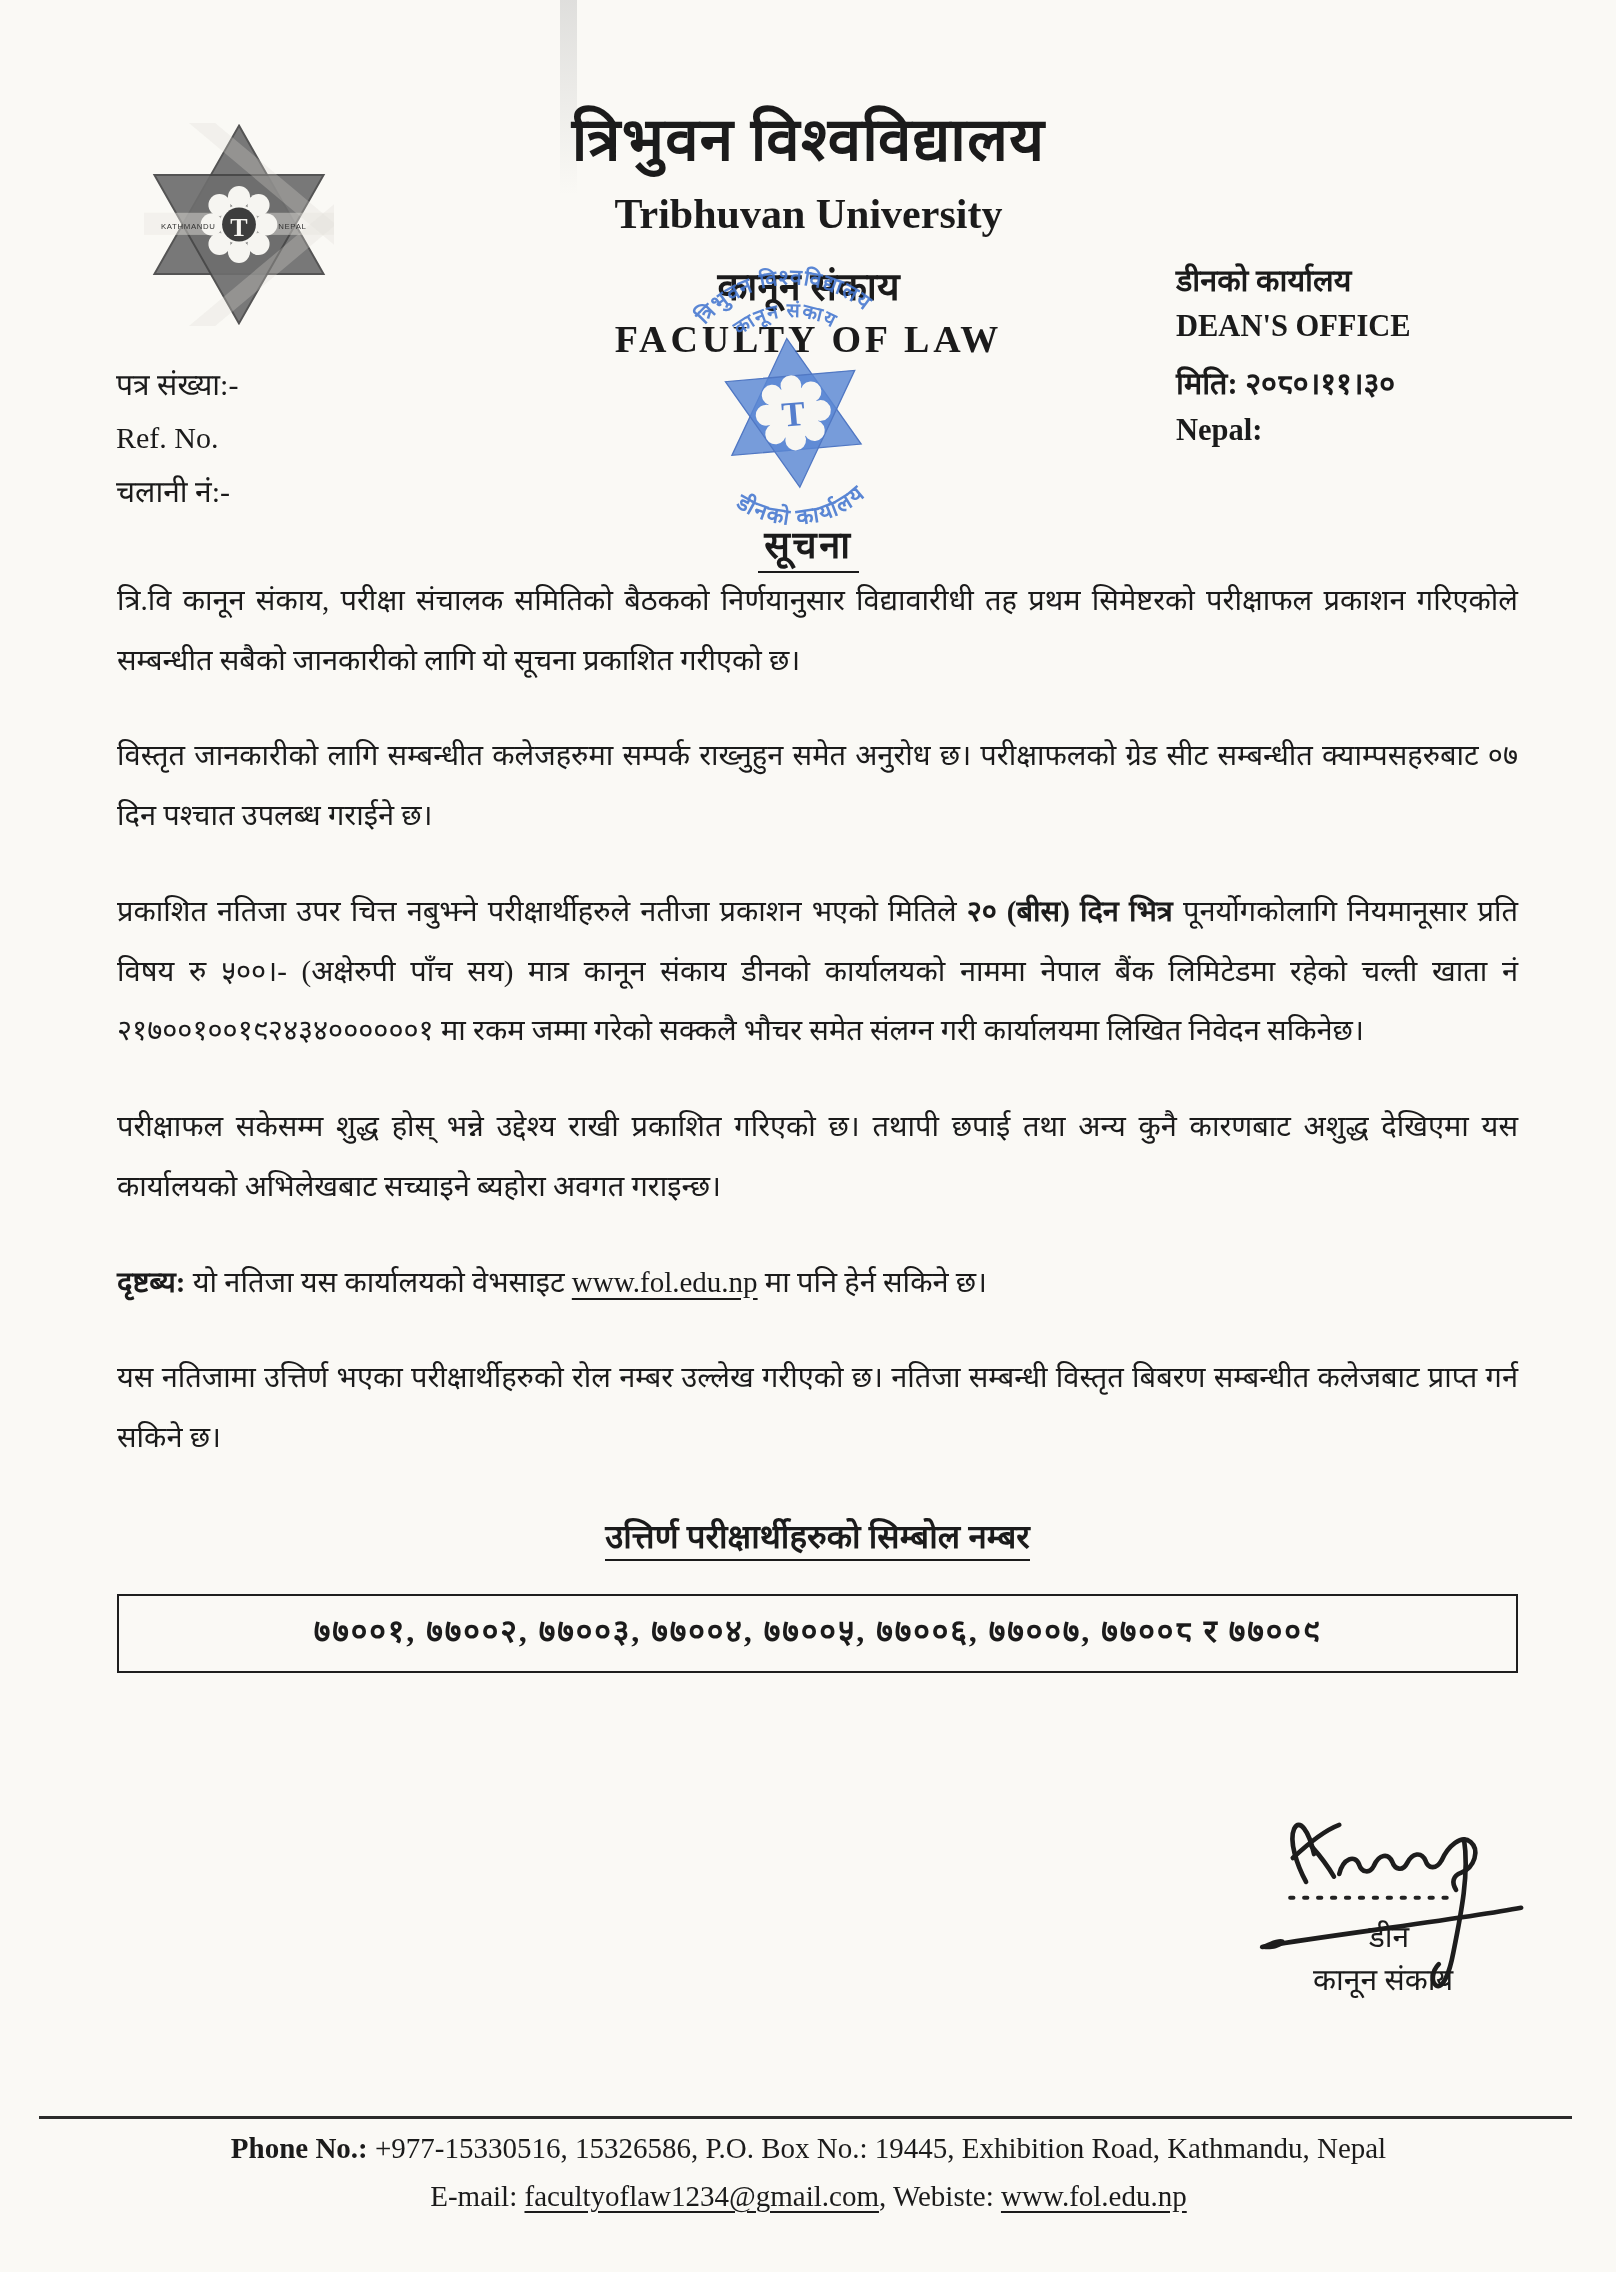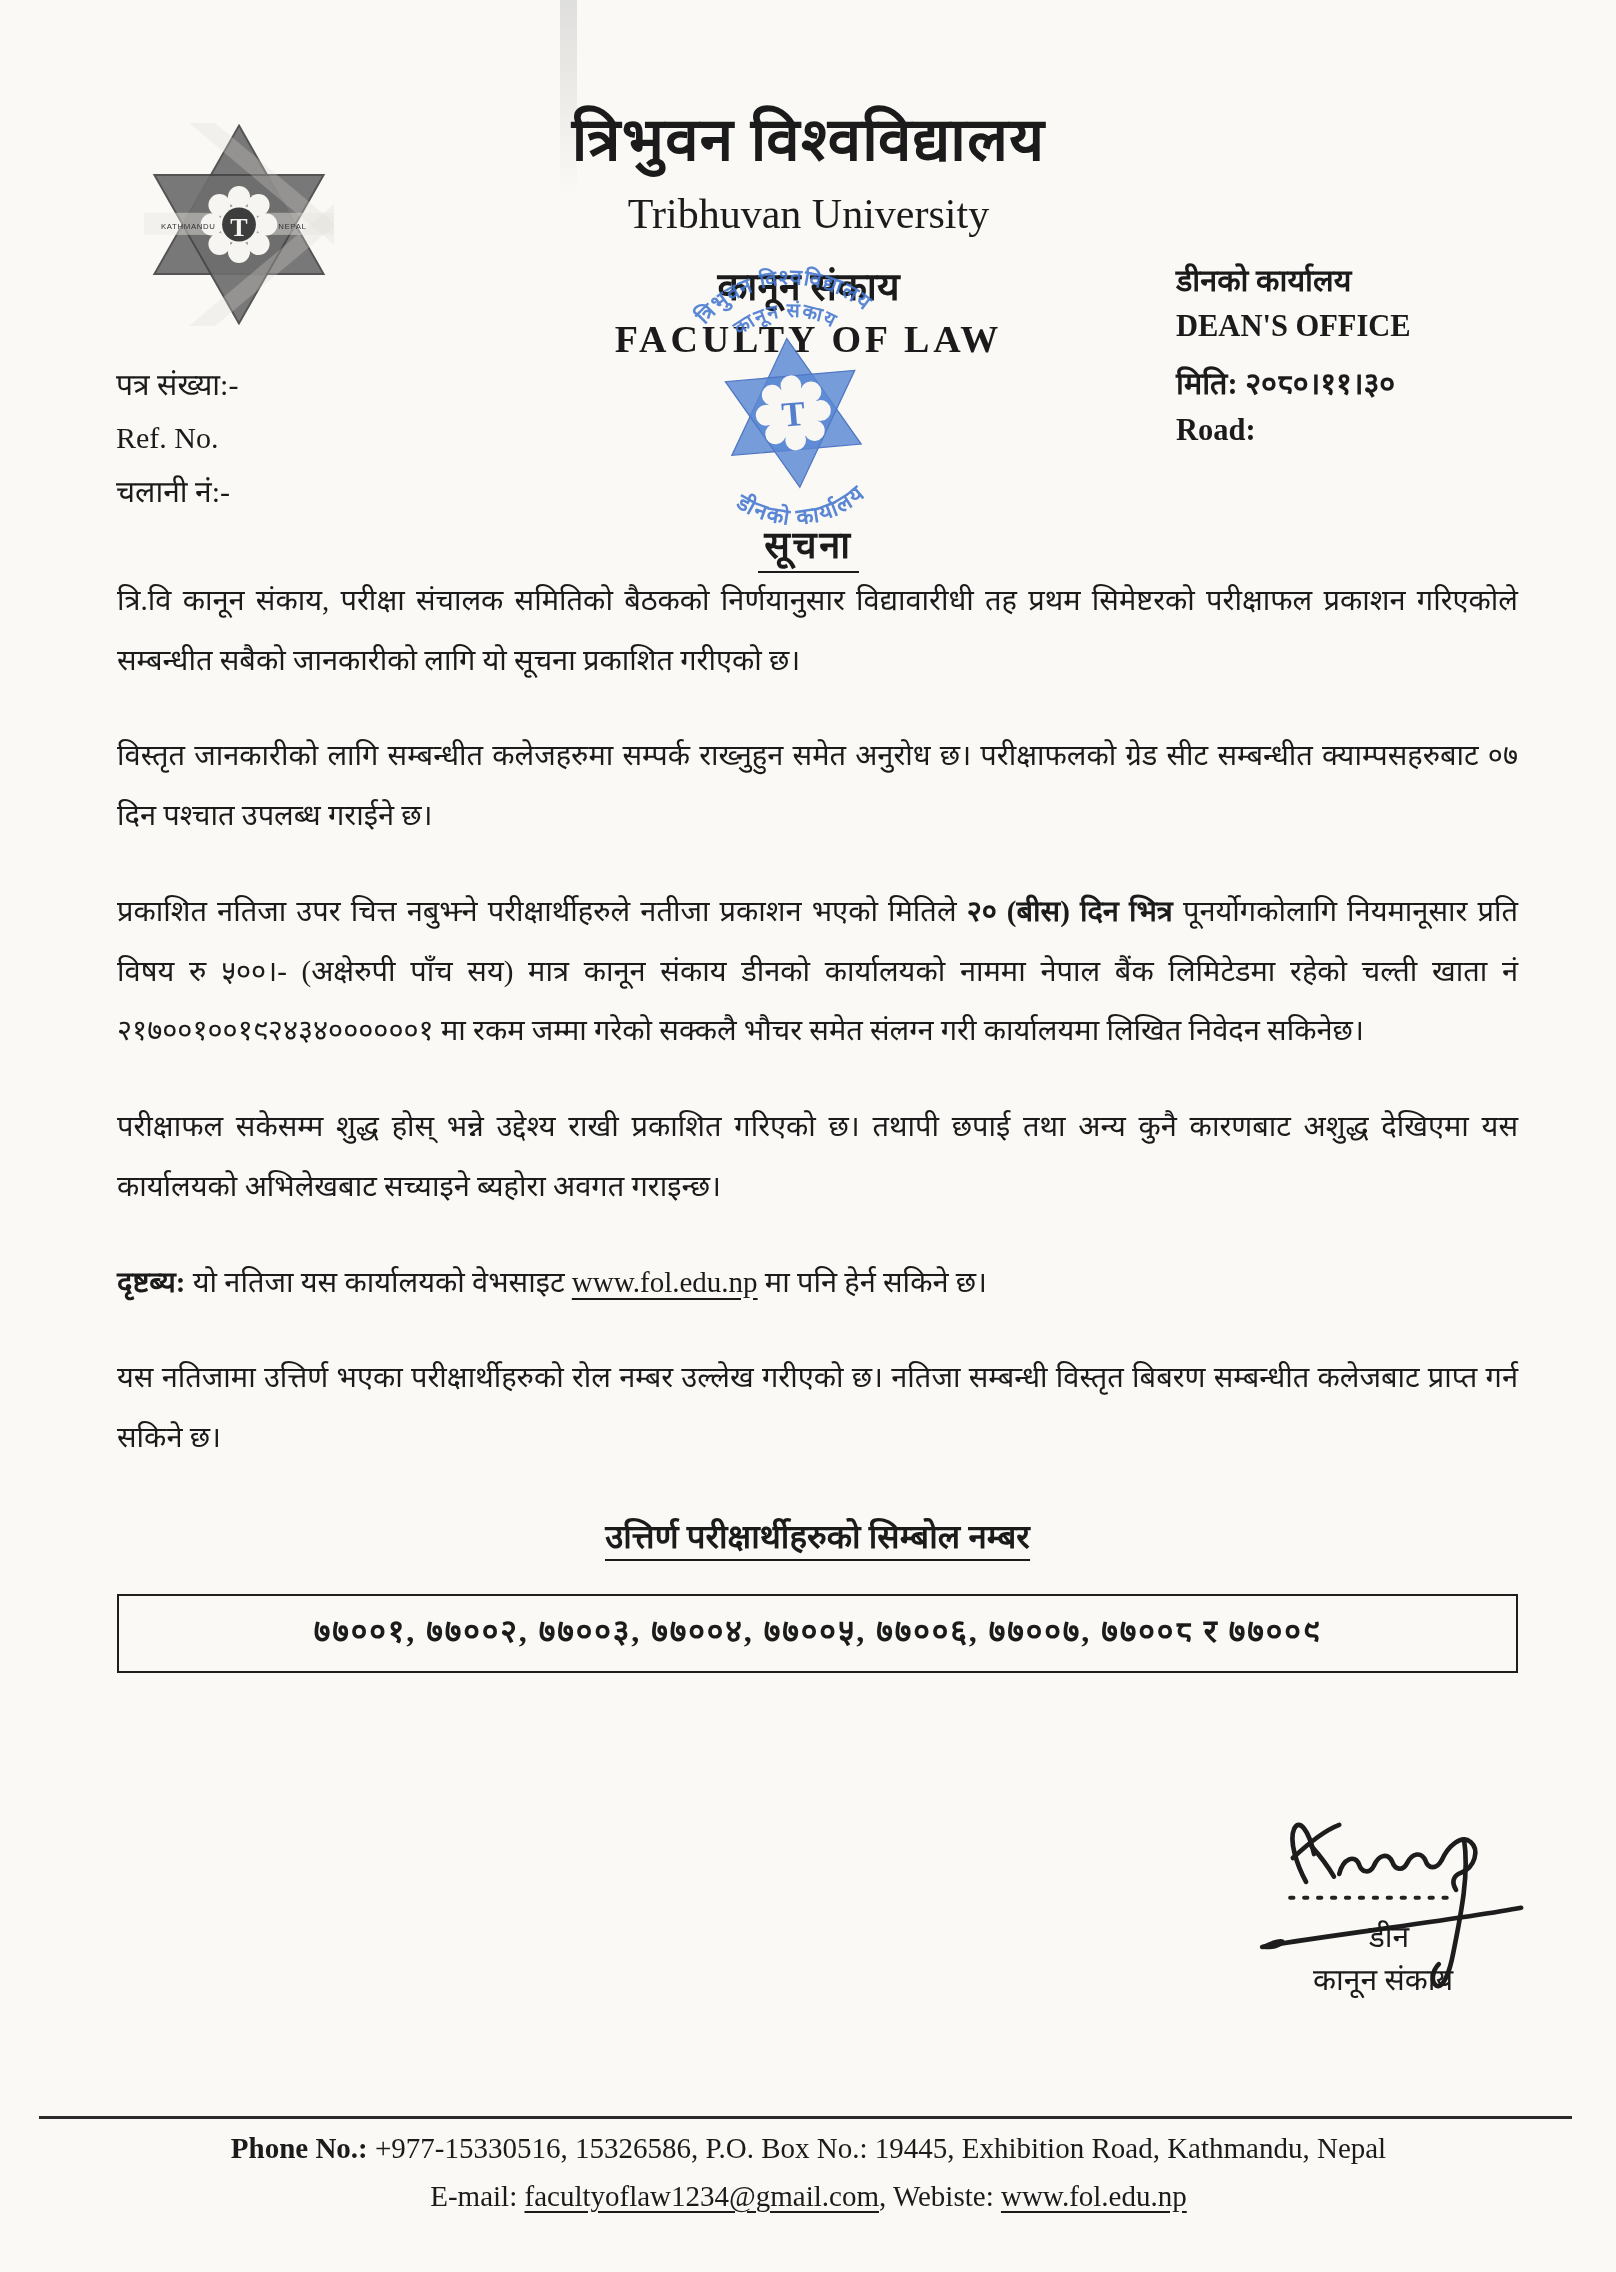--- a/index.html
+++ b/index.html
@@ -10,21 +10,21 @@
     font-family:"Liberation Serif","DejaVu Serif",serif;
     color:#1b1b1b;
   }
   .abs { position:absolute; }
   .center { left:0; width:100%; text-align:center; }
 
   .scan-streak { position:absolute; left:560px; top:0; width:17px; height:195px;
     background:linear-gradient(180deg, rgba(190,190,190,.45), rgba(190,190,190,0)); }
 
   .title-np   { top:96px; font-size:60px; font-weight:800; letter-spacing:1.3px; }
-  .title-en   { top:190px; font-size:42px; font-weight:400; }
+  .title-en   { top:190px; font-size:42px; font-weight:700; }
   .faculty-np { top:258px; font-size:39px; font-weight:700; }
   .faculty-en { top:317px; font-size:38px; font-weight:700; letter-spacing:3.9px; }
 
   .ref-block { top:358px; left:116px; font-size:30px; font-weight:400; line-height:1.78; }
 
   .office-block { top:258px; left:1176px; font-size:30.5px; font-weight:700; }
   .office-block > div { margin-bottom:9px; }
   .office-block .date-np { margin-top:17px; }
   .office-block .date-en { margin-top:10.4px; }
 
@@ -100,21 +100,21 @@
   <div class="abs ref-block">
     <div>पत्र संख्या:-</div>
     <div>Ref. No.</div>
     <div>चलानी नं:-</div>
   </div>
 
   <div class="abs office-block">
     <div>डीनको कार्यालय</div>
     <div>DEAN'S OFFICE</div>
     <div class="date-np">मिति: २०८०।११।३०</div>
-    <div class="date-en">Road:</div>
+    <div class="date-en">Nepal:</div>
   </div>
 
   <svg class="stamp" viewBox="0 0 410 410">
     <defs>
       <path id="arcTop" d="M 30 205 A 175 175 0 0 1 380 205"></path>
       <path id="arcMid" d="M 80 205 A 125 125 0 0 1 330 205"></path>
       <path id="arcBot" d="M 45 240 A 160 160 0 0 0 365 240"></path>
     </defs>
     <polygon points="205,113 305,285 105,285" fill="#4477d0" fill-opacity="0.82" stroke="#3a67bd" stroke-width="2"></polygon>
     <polygon points="205,343 105,171 305,171" fill="#4477d0" fill-opacity="0.82" stroke="#3a67bd" stroke-width="2"></polygon>

